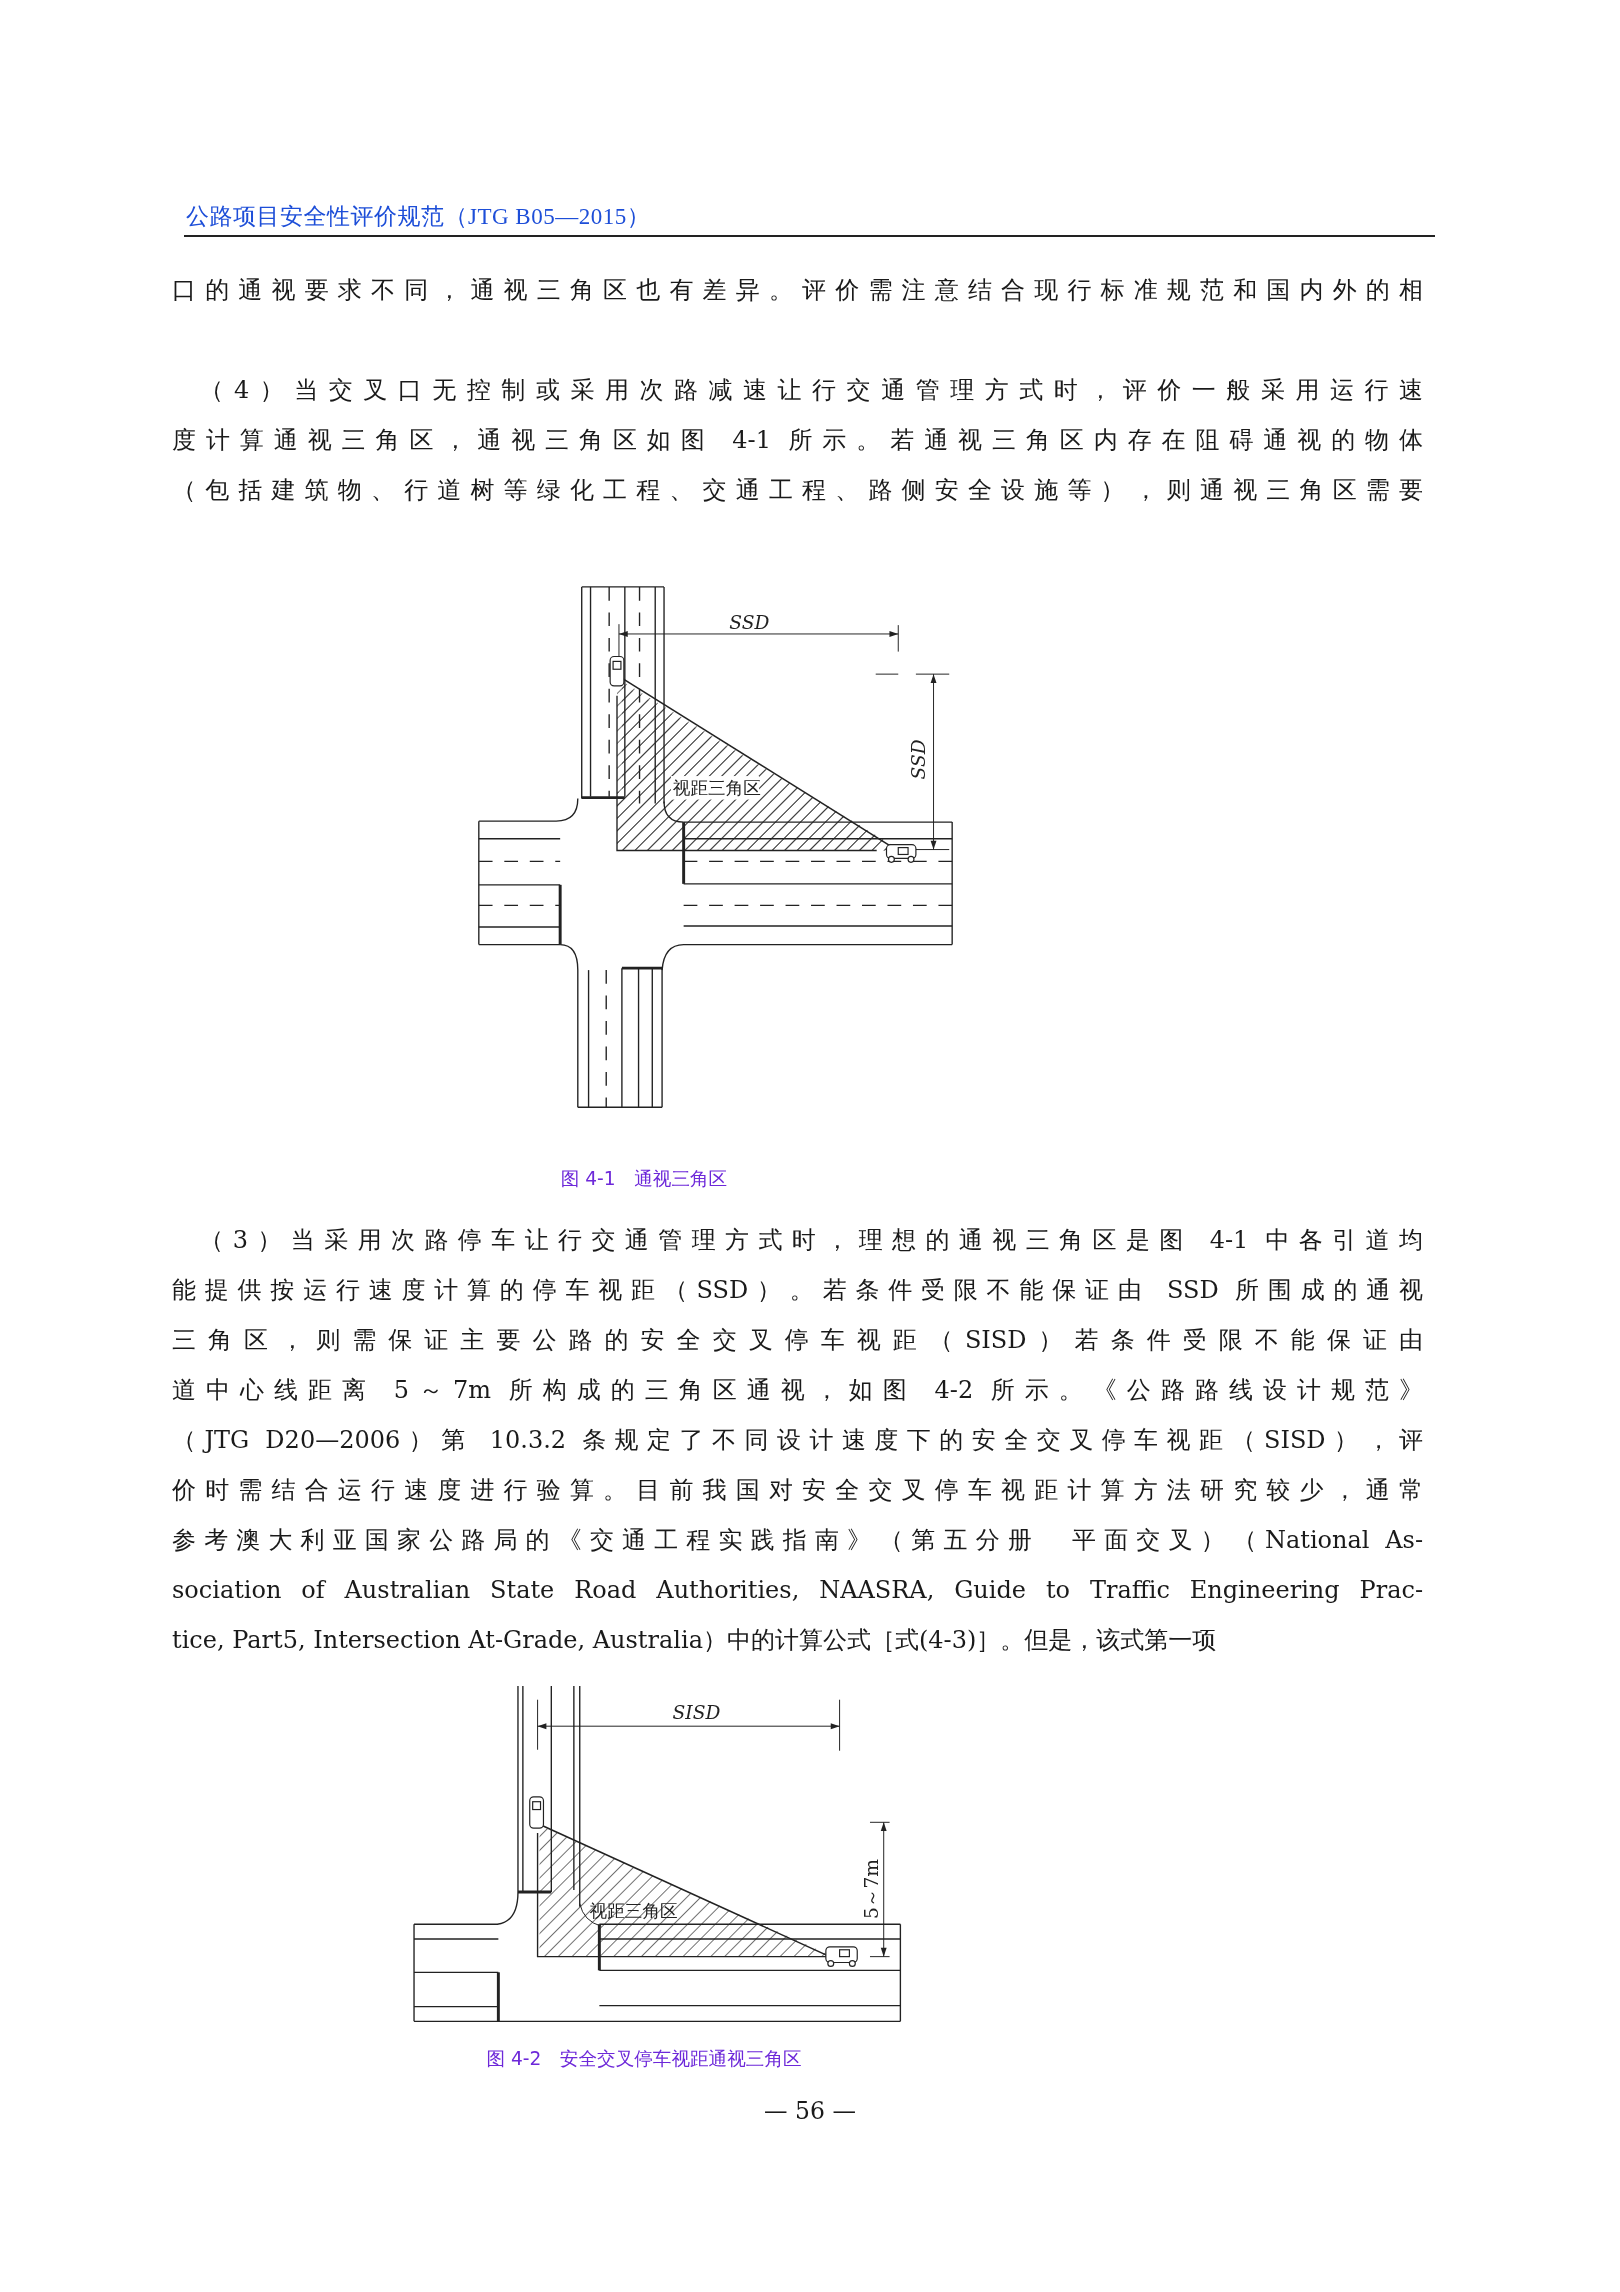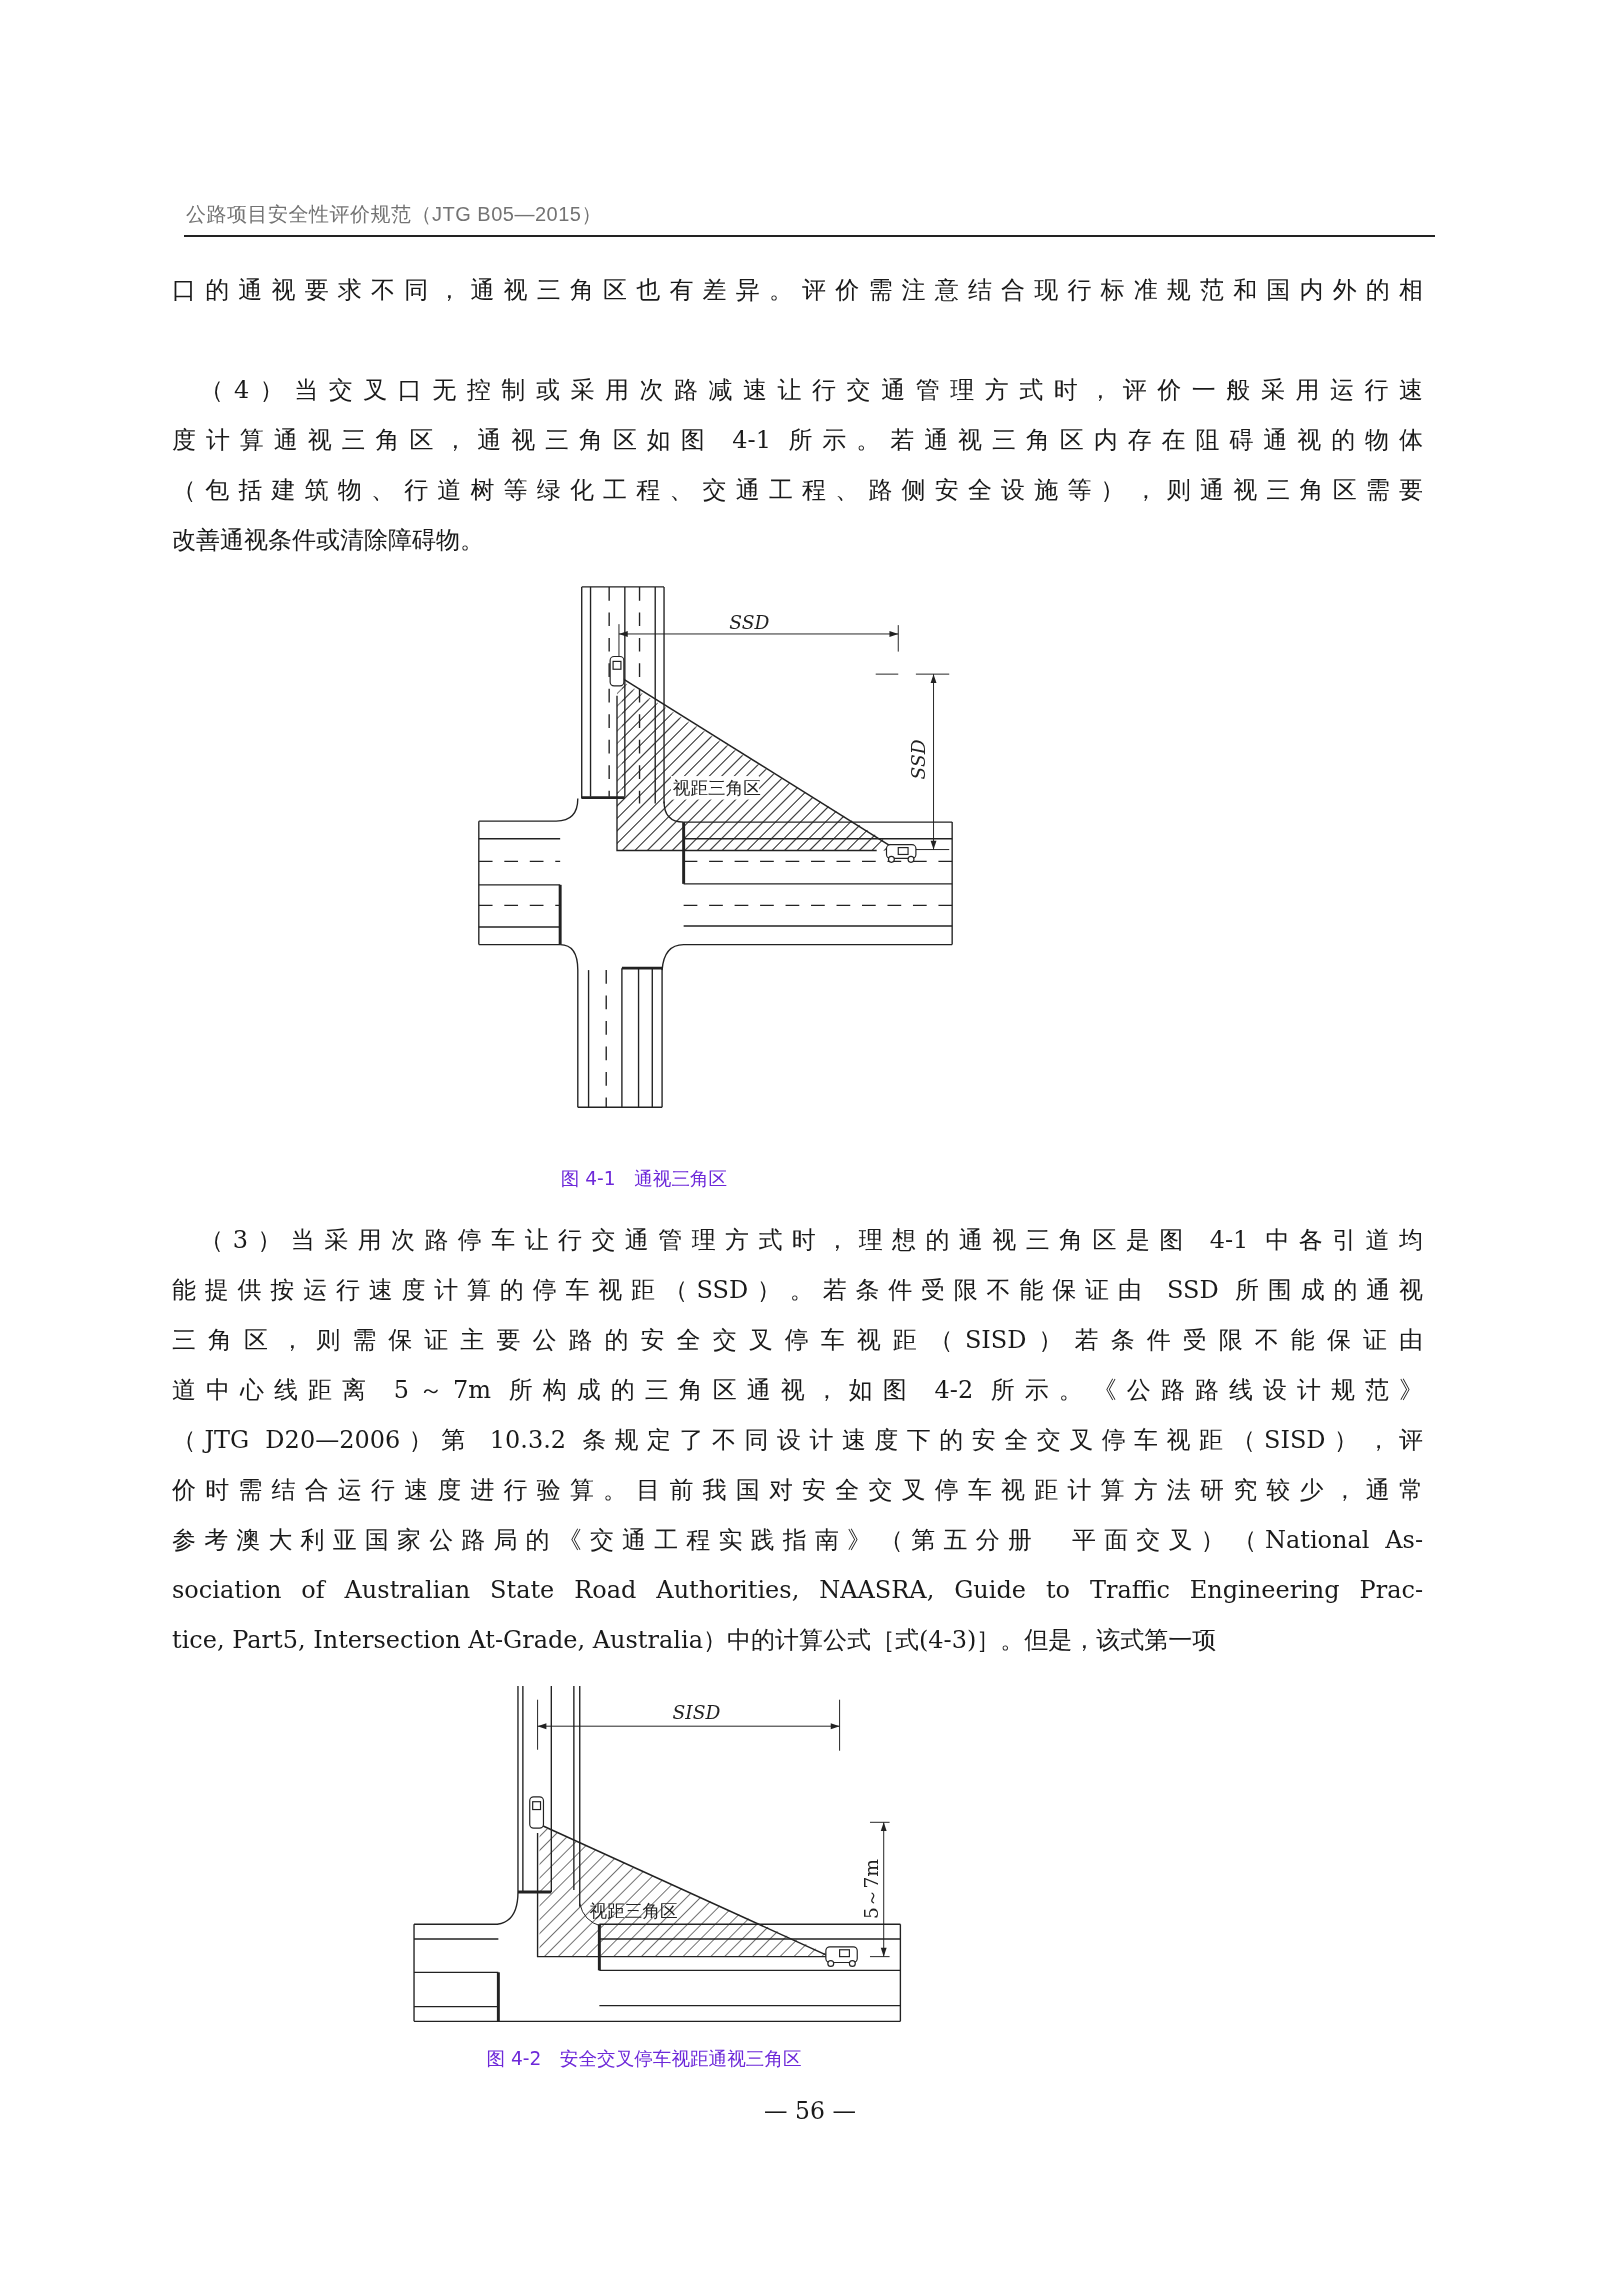--- a/index.html
+++ b/index.html
@@ -1,19 +1,19 @@
 <!DOCTYPE html>
 <html><head>
 <meta charset="utf-8">
 <style>
   html, body { margin: 0; padding: 0; background: #ffffff; }
   body { width: 1620px; height: 2293px; position: relative; overflow: hidden;
          font-family: "DejaVu Serif", "Liberation Serif", serif; color: #1a1a1a; }
-  .header { position: absolute; left: 186px; top: 201px; font-size: 20px;
-            font-family: Liberation Sans, sans-serif; color: #737373; letter-spacing: 0.5px; }
+  .header { position: absolute; left: 186px; top: 201px; font-size: 23px;
+            font-family: Liberation Serif, serif; color: #1d4ed8; letter-spacing: 0.5px; }
   .header-rule { position: absolute; left: 184px; width: 1251px; top: 235px; height: 2px; background: #222; }
   .para { position: absolute; left: 172px; width: 1251px; font-size: 24px; line-height: 50px;
           text-align: justify; text-align-last: justify; }
   .para .ln { display: block; white-space: nowrap; text-align-last: justify; }
   .para .ln.last { text-align-last: left; }
   .fig { position: absolute; }
   .caption { position: absolute; left: 0; width: 1288px; text-align: center; font-size: 18.6px;
              font-family: "DejaVu Sans", "Liberation Sans", sans-serif; color: #6d28d9; }
   .pageno { position: absolute; left: 0; width: 1620px; text-align: center; font-size: 23.5px; top: 2097px; }
   svg text { font-family: "DejaVu Serif", "Liberation Serif", serif; }
@@ -24,21 +24,20 @@
 <div class="header">公路项目安全性评价规范（JTG B05—2015）</div>
 <div class="header-rule"></div>
 
 <div class="para" id="p0" style="top:265px;">
     <span class="ln">口的通视要求不同，通视三角区也有差异。评价需注意结合现行标准规范和国内外的相</span>
   </div>
 <div class="para" id="p1" style="top:365px;">
     <span class="ln" style="padding-left: 27.4px;">（4）当交叉口无控制或采用次路减速让行交通管理方式时，评价一般采用运行速</span>
     <span class="ln">度计算通视三角区，通视三角区如图 4-1 所示。若通视三角区内存在阻碍通视的物体</span>
     <span class="ln">（包括建筑物、行道树等绿化工程、交通工程、路侧安全设施等），则通视三角区需要</span>
-    <span class="ln last">改善通视条件或清除障碍物。</span>
   </div>
 
 <svg class="fig" style="left:470px; top:578px;" width="686" height="549" viewBox="0 0 700 560">
   <defs>
     <pattern id="hatch1" patternUnits="userSpaceOnUse" width="9" height="9" patternTransform="rotate(45)">
       <line x1="0" y1="0" x2="0" y2="9" stroke="#222" stroke-width="1.3"></line>
     </pattern>
   </defs>
   <g stroke="#222" fill="none" stroke-width="1.4">
 

